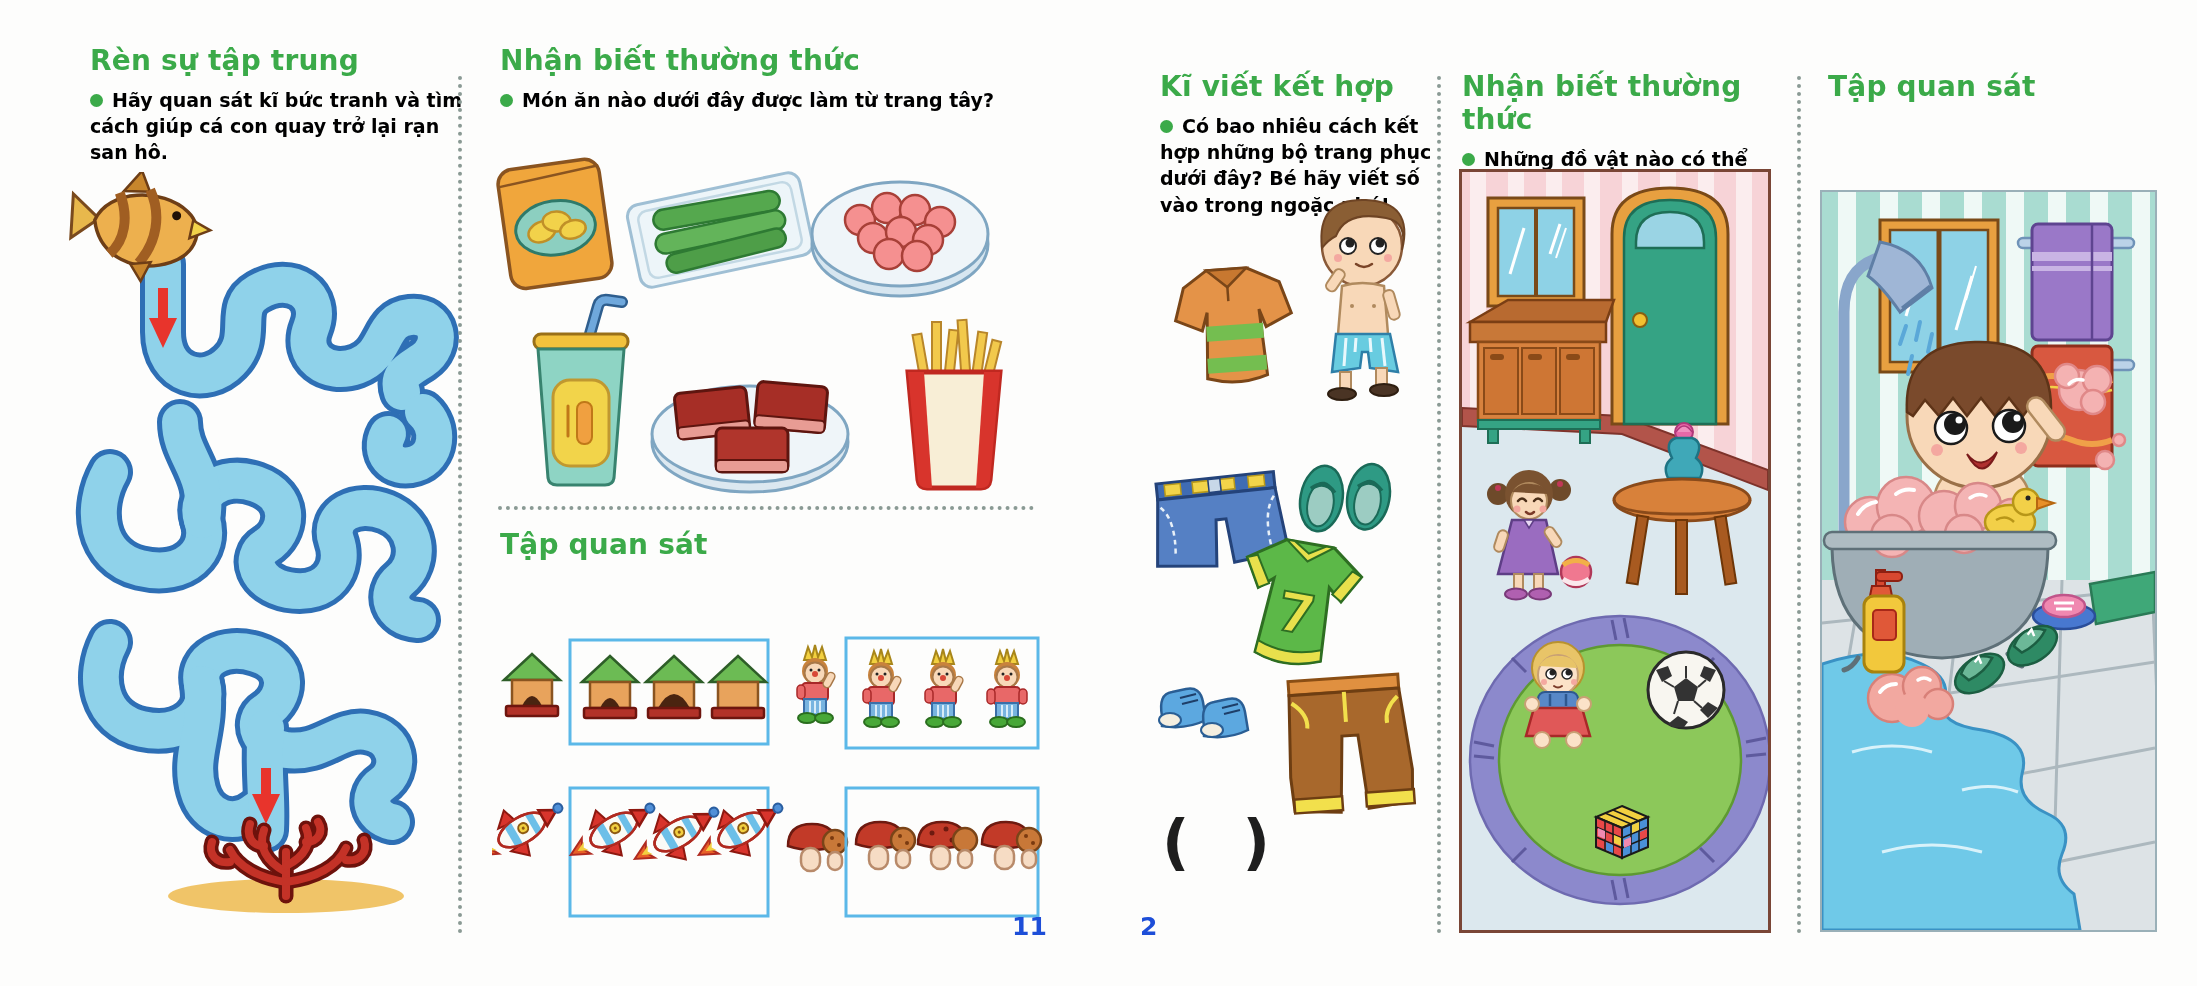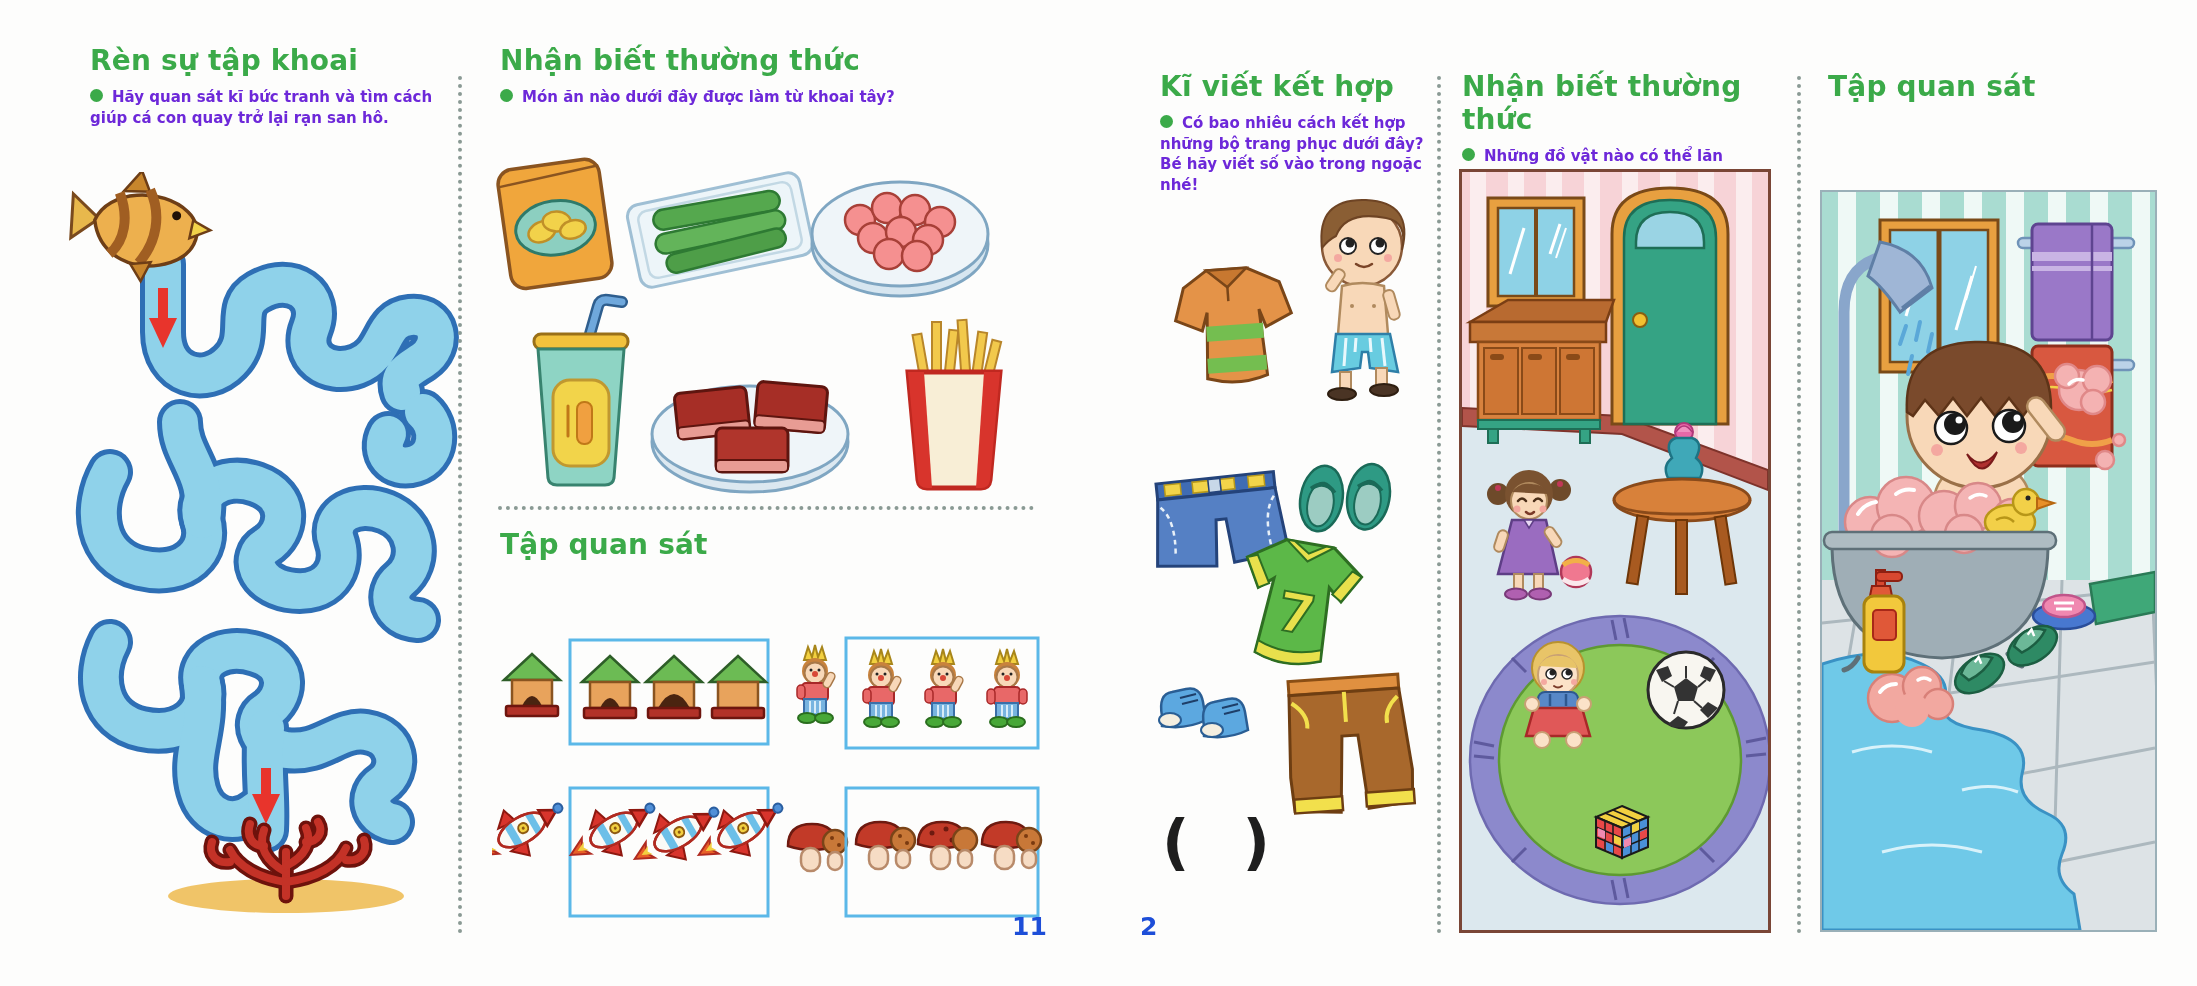--- a/index.html
+++ b/index.html
@@ -1,33 +1,33 @@
 <!DOCTYPE html>
 <html><head>
 <meta charset="utf-8">
 <style>
   html,body{margin:0;padding:0;}
   body{width:2197px;height:986px;background:#fdfdfc;font-family:"DejaVu Sans", sans-serif;position:relative;overflow:hidden;color:#2e2e2e;}
   .abs{position:absolute;}
   h2.sec-head{margin:0;font-size:28px;font-weight:bold;color:#3BAA49;letter-spacing:.2px;}
-  p.instr{margin:10px 0 0 0;font-size:15px;font-weight:600;line-height:1.38;color:#6d28d9;}
+  p.instr{margin:10px 0 0 0;font-size:19px;font-weight:600;line-height:1.38;color:#000000;}
   .bullet{display:inline-block;width:13px;height:13px;border-radius:50%;background:#3BAA49;margin-right:9px;vertical-align:baseline;}
   .vdiv{width:0;border-left:4px dotted #8a9a94;}
   .hdiv{height:0;border-top:4px dotted #8a9a94;}
   .pagenum{font-size:25px;color:#1d4ed8;font-weight:600;}
   .parens{display:flex;justify-content:space-between;width:108px;font-size:60px;font-weight:bold;color:#1e1e1e;line-height:1;}
   svg{display:block;}
   .panel-room{outline:3px solid #7a4636;}
   .panel-bath{outline:2px solid #9ab0b8;}
 </style>
 </head>
 <body>
 
 <section class="abs" style="left:90px;top:44px;width:378px;">
-  <h2 class="sec-head">Rèn sự tập khoai</h2>
+  <h2 class="sec-head">Rèn sự tập trung</h2>
   <p class="instr"><span class="bullet"></span><span>Hãy quan sát kĩ bức tranh và tìm cách giúp cá con quay trở lại rạn san hô.</span></p>
 </section>
 
 <svg class="abs" style="left:60px;top:172px;" width="400" height="748" viewBox="0 0 400 748">
   <defs>
     <path id="mzA" d="M103,92 V160 C103,205 146,215 170,190 C196,164 170,136 198,120 C232,100 264,124 251,156 C240,184 266,205 297,194 C328,183 320,148 350,145 C379,142 384,174 363,188 C350,197 336,202 342,220"></path>
     <path id="mzB" d="M363,240 C380,255 378,285 355,292 C332,299 318,280 328,262"></path>
     <path id="mzC" d="M50,300 C30,335 35,385 80,396 C126,407 152,378 142,348 C133,322 162,300 196,312 C233,325 228,360 206,374 C188,385 196,412 228,418 C268,425 286,396 276,368 C268,344 296,328 326,340 C358,353 362,390 340,408 C324,421 330,446 358,448"></path>
     <path id="mzD" d="M142,348 C150,300 120,285 120,250"></path>
     <path id="mzE" d="M50,470 C32,505 40,548 82,557 C124,566 150,540 142,512 C136,488 164,472 196,482 C232,493 226,526 206,539 C190,549 198,574 226,578 C262,583 278,556 306,560 C338,565 342,598 322,612 C306,623 310,645 332,650"></path>
@@ -96,21 +96,21 @@
       <path d="M126,66 C156,62 178,50 186,32"></path>
         <path d="M186,44 C200,46 208,36 204,24"></path>
     </g>
   </g>
 </svg>
 
 <div class="abs vdiv" style="left:458px;top:76px;height:858px;"></div>
 
 <section class="abs" style="left:500px;top:44px;width:545px;">
   <h2 class="sec-head">Nhận biết thường thức</h2>
-  <p class="instr"><span class="bullet"></span><span>Món ăn nào dưới đây được làm từ khoai tây?</span></p>
+  <p class="instr"><span class="bullet"></span><span>Món ăn nào dưới đây được làm từ trang tây?</span></p>
 </section>
 
 <svg class="abs" style="left:492px;top:146px;" width="545" height="352" viewBox="0 0 545 352">
   <g transform="translate(62,78) rotate(-8)">
     <rect x="-50" y="-60" width="102" height="120" rx="15" fill="#F0A63C" stroke="#8A5420" stroke-width="3.5"></rect>
     <path d="M-50,-44 L52,-52" stroke="#8A5420" stroke-width="2.5"></path>
     <ellipse cx="1" cy="4" rx="40" ry="27" fill="#8CCFC0" stroke="#2E7A6A" stroke-width="3"></ellipse>
     <ellipse cx="-13" cy="6" rx="14" ry="10" transform="rotate(-15 -13 6)" fill="#F2D24A" stroke="#C09028" stroke-width="2.5"></ellipse>
     <ellipse cx="3" cy="-2" rx="14" ry="10" transform="rotate(10 3 -2)" fill="#F2D24A" stroke="#C09028" stroke-width="2.5"></ellipse>
     <ellipse cx="18" cy="8" rx="13" ry="9" transform="rotate(-8 18 8)" fill="#F2D24A" stroke="#C09028" stroke-width="2.5"></ellipse>

